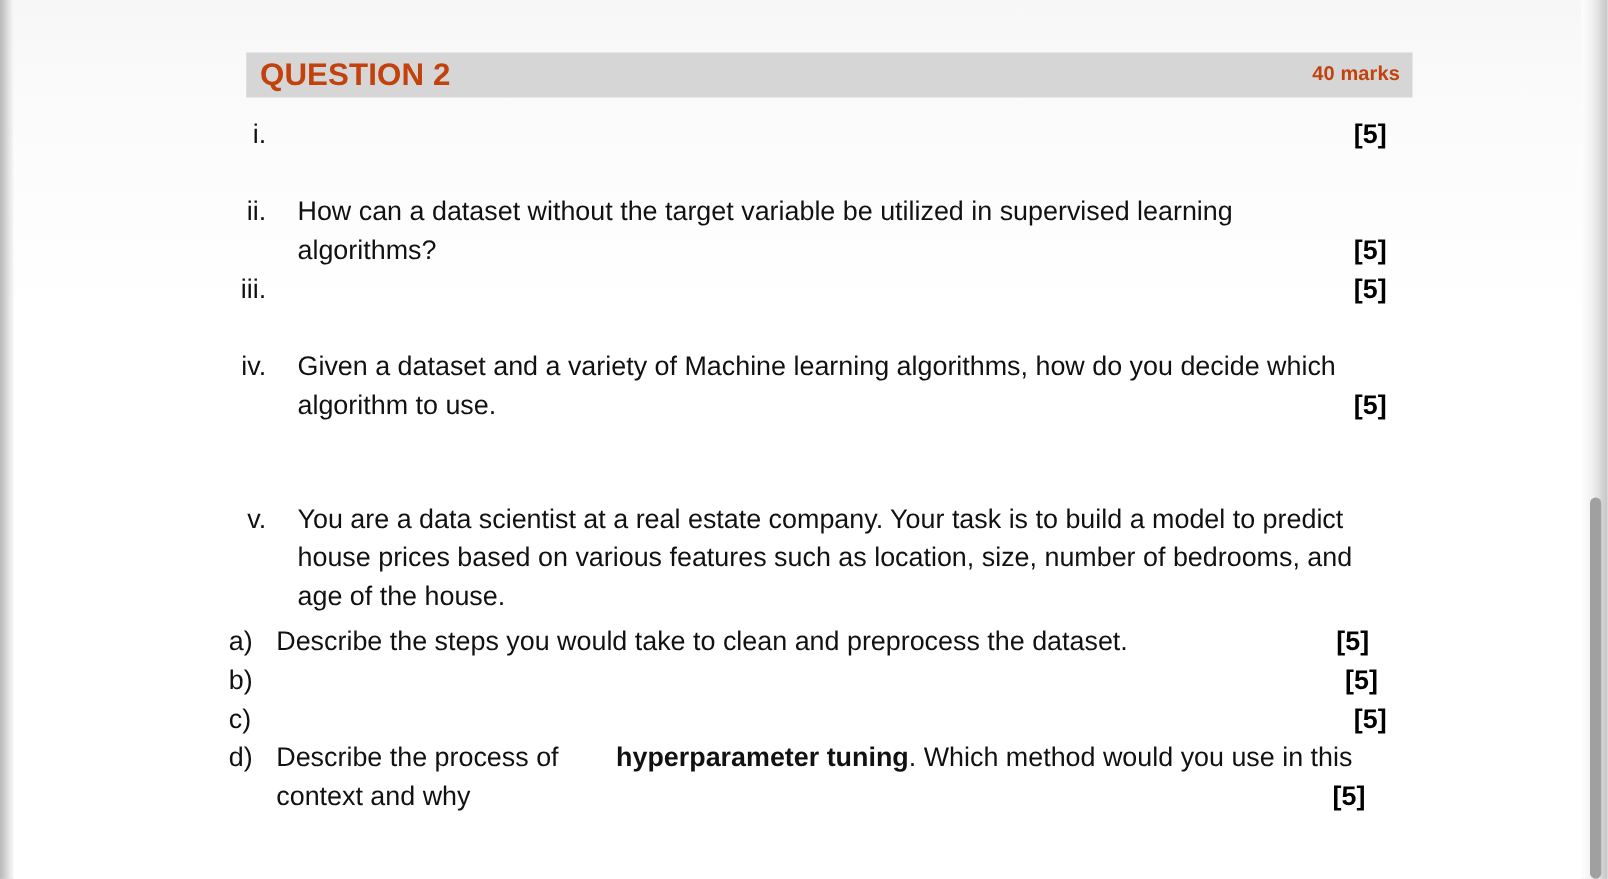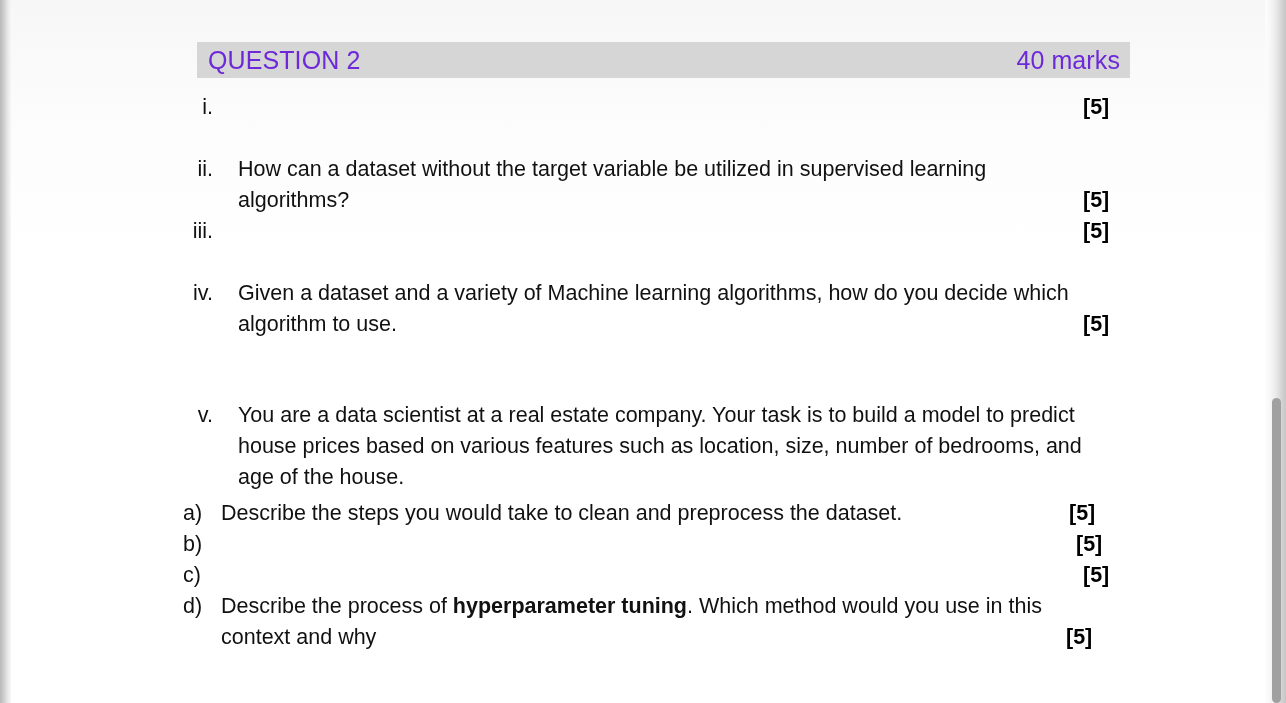--- a/index.html
+++ b/index.html
@@ -58,27 +58,27 @@
     background: #d6d6d6;
     display: flex;
     align-items: center;
     justify-content: space-between;
     padding: 0 10px 0 11px;
     box-sizing: border-box;
   }
   .q-header-title,
   .q-header-marks {
     font-size: 25px;
-    font-weight: normal;
-    color: #6d28d9;
+    font-weight: bold;
+    color: #c2410c;
     letter-spacing: 0.1px;
     line-height: 1;
   }
   .q-header-marks {
-    font-size: 25px;
+    font-size: 16px;
   }
 
   
   .q-list {
     position: absolute;
     left: 0;
     top: 92px;
     width: 1254px;
   }
 
@@ -158,21 +158,21 @@
     font-weight: bold;
     color: #000000;
     line-height: 31px;
     white-space: nowrap;
   }
   .sub-marks.m-a { left: 848px; }
   .sub-marks.m-b { left: 855px; }
   .sub-marks.m-c { left: 862px; }
   .sub-marks.m-d { left: 845px; }
 
-  b, .bold { font-weight: bold; }
+  b, .bold { font-weight: bold; margin-left: 40px; }
 
   
   .scrollbar-track {
     position: absolute;
     right: 0px;
     top: 0;
     width: 15px;
     height: 703px;
     background: transparent;
   }

